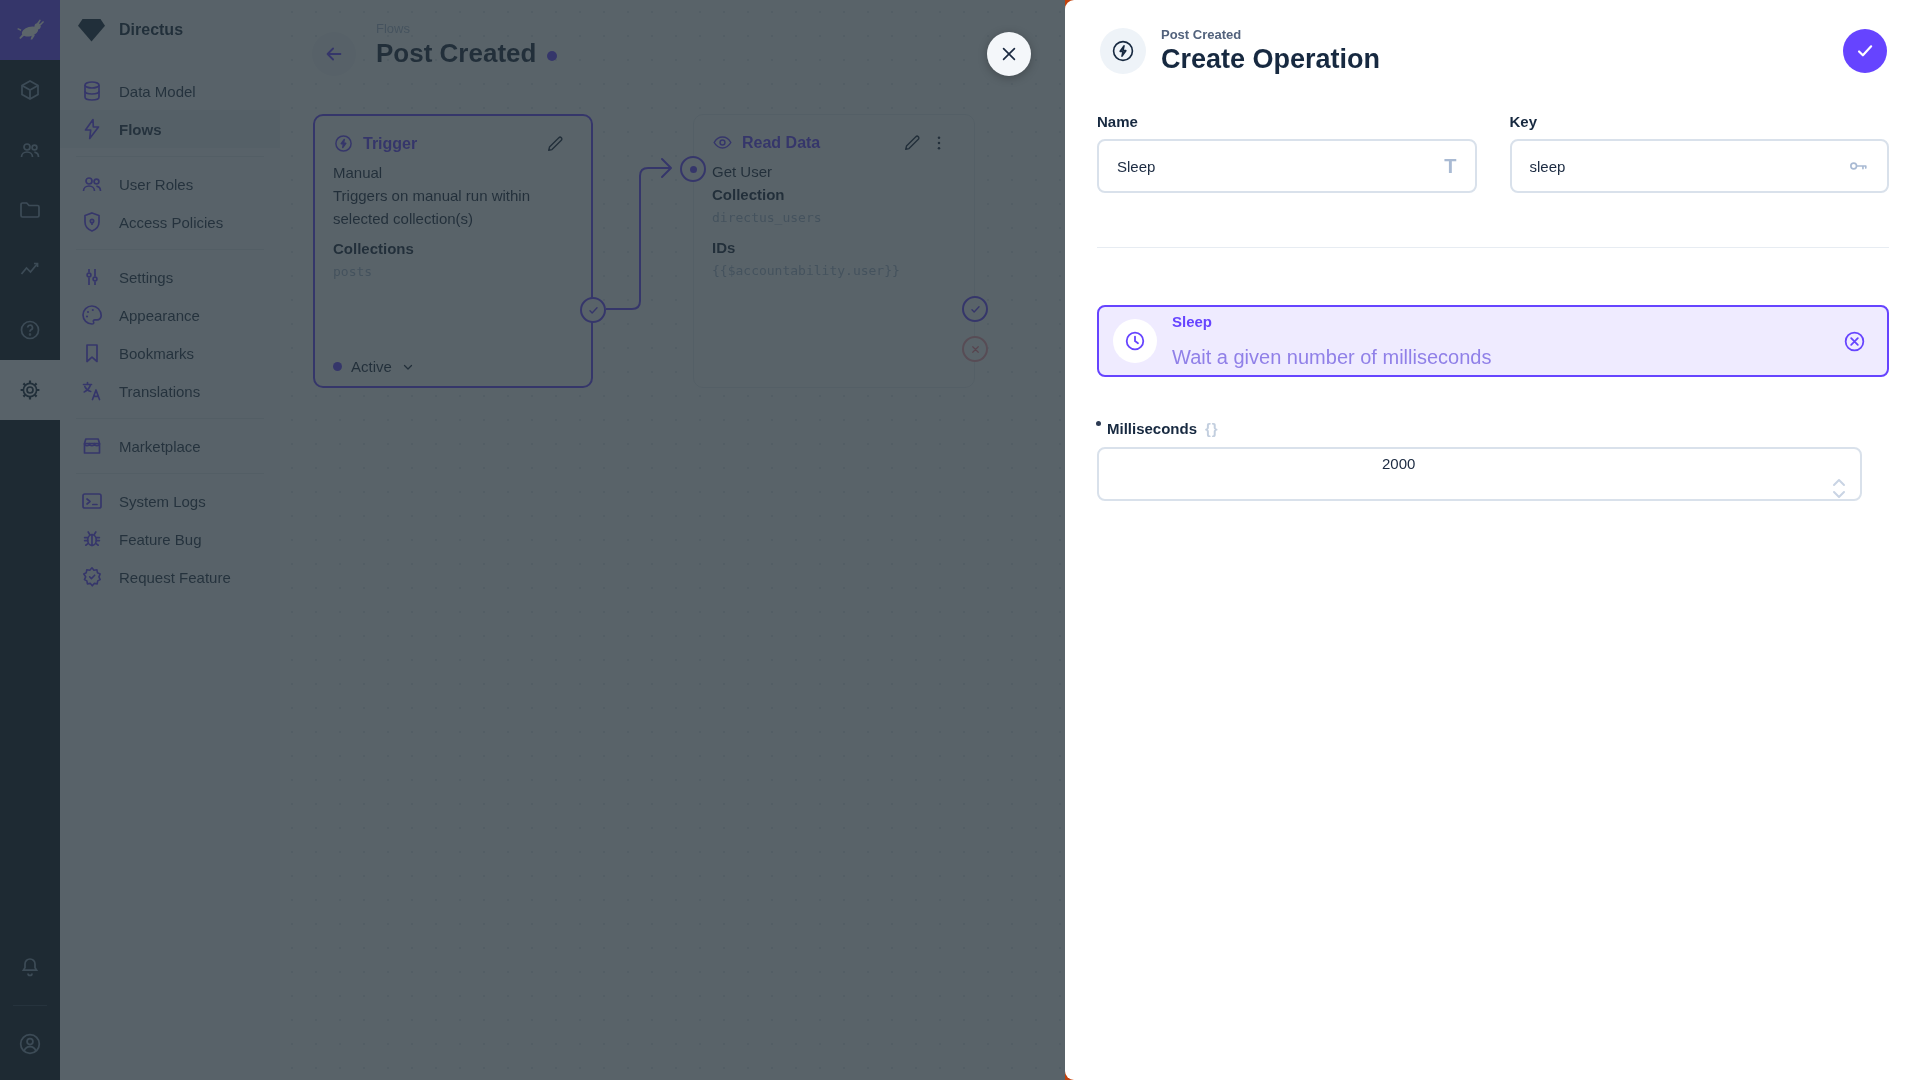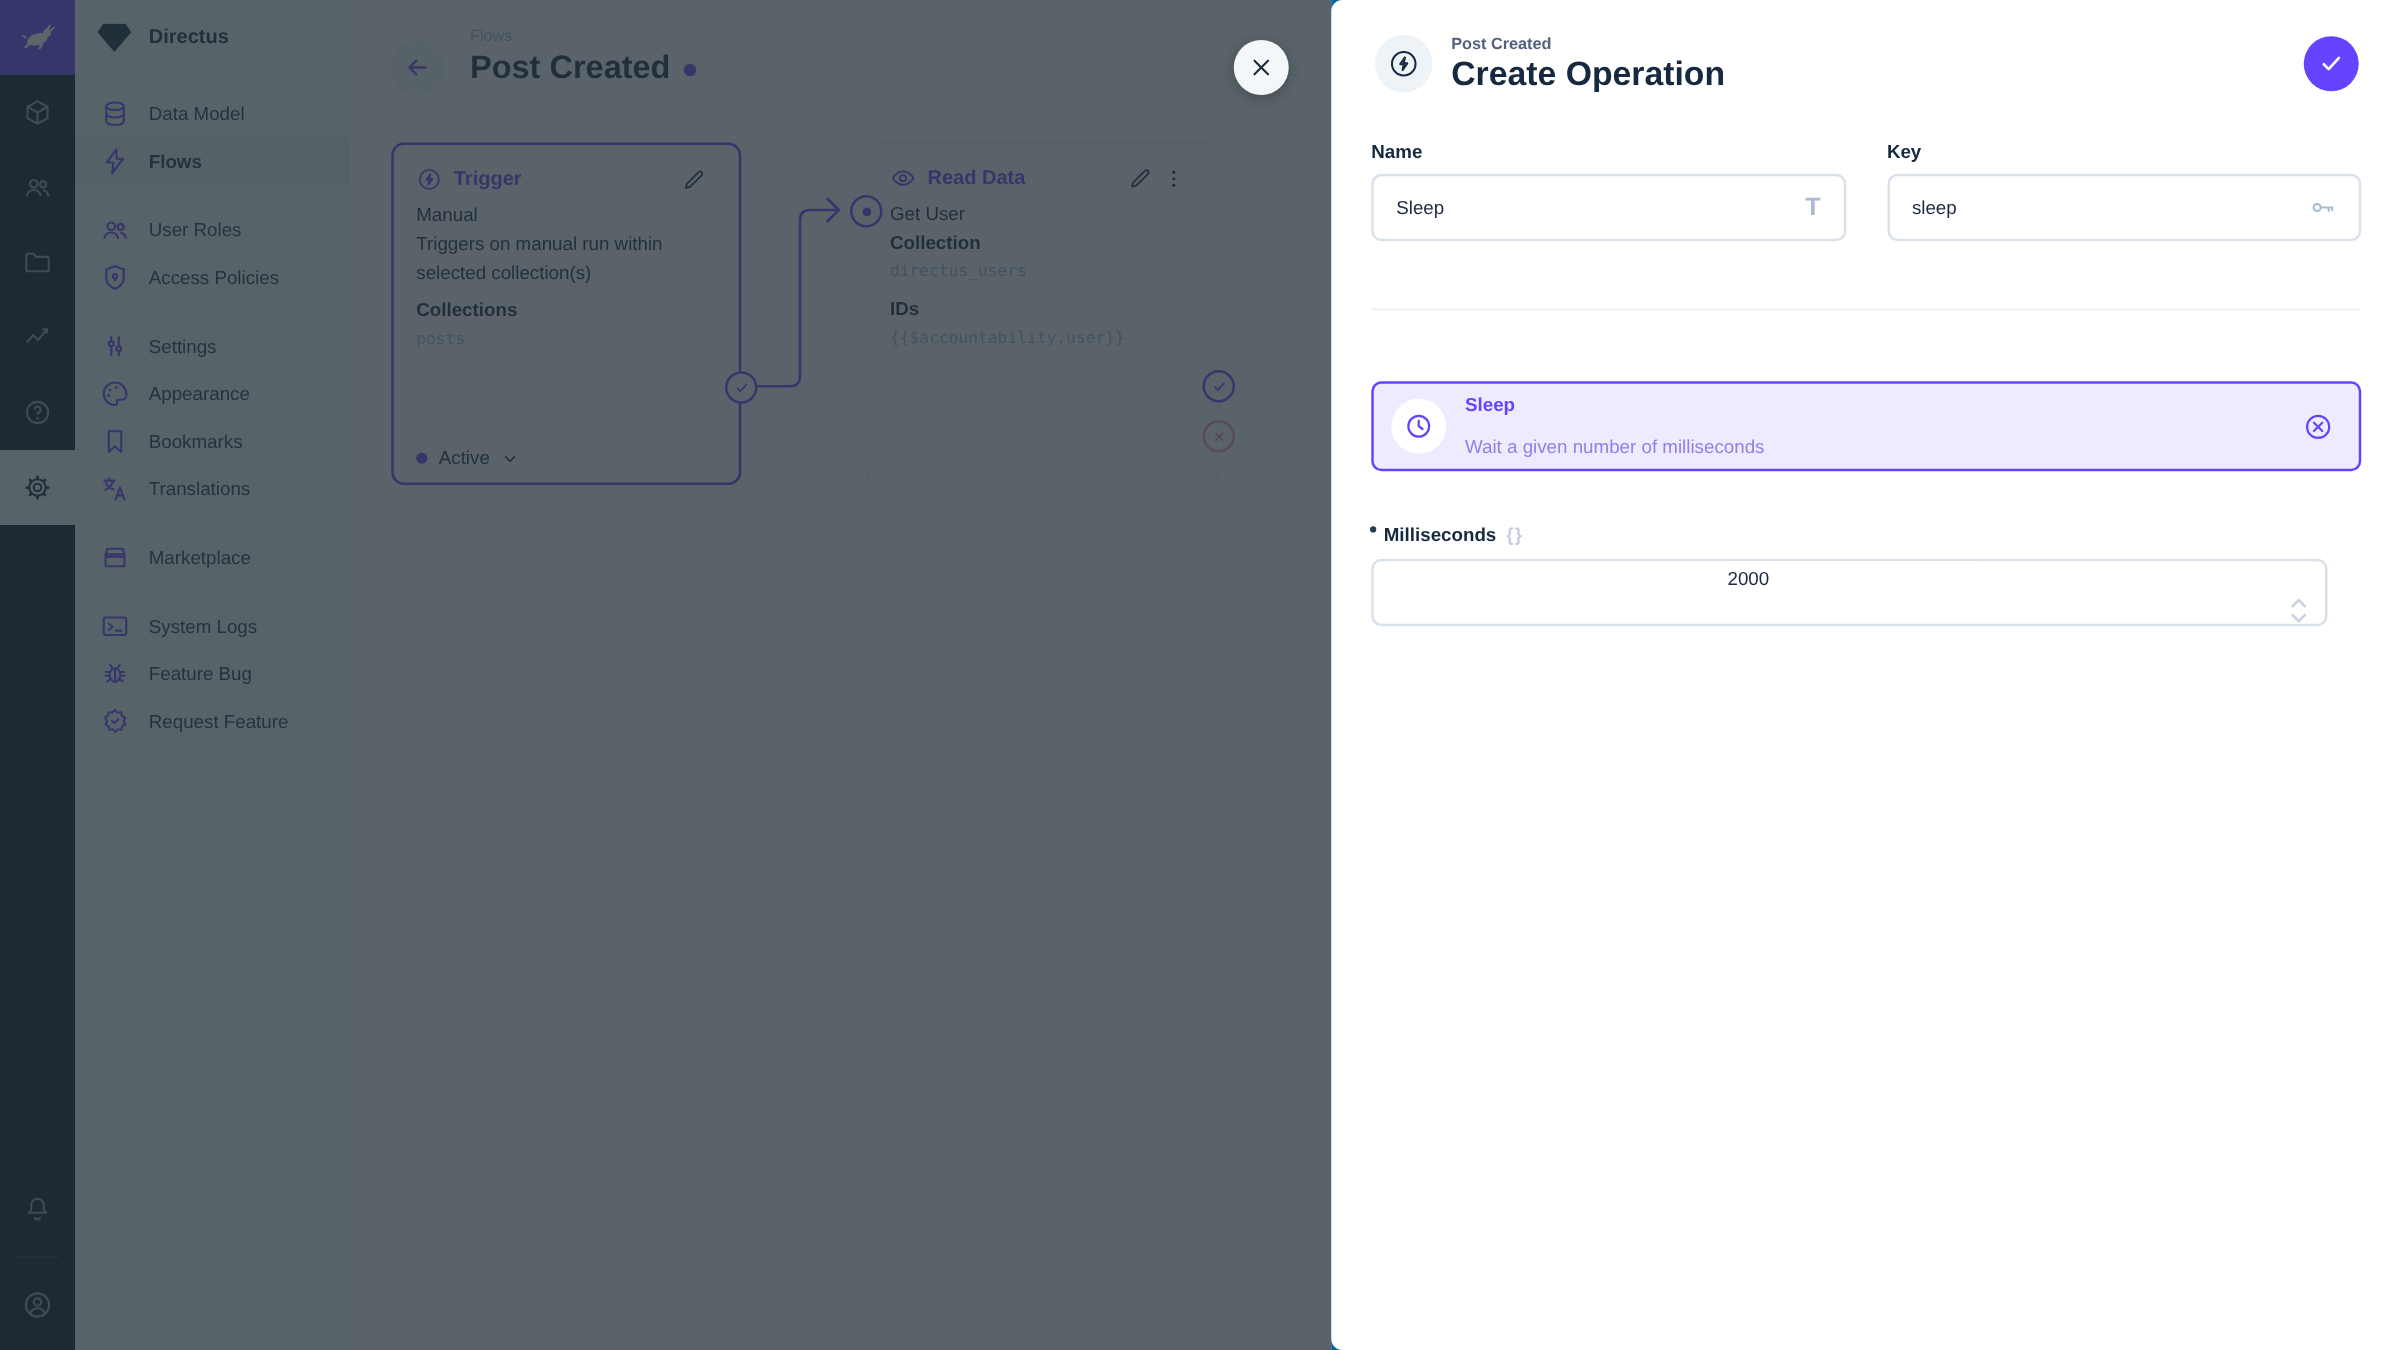--- a/index.html
+++ b/index.html
@@ -1,19 +1,19 @@
 <!DOCTYPE html>
 <html><head>
 <meta charset="utf-8">
 <style>
   * { margin:0; padding:0; box-sizing:border-box; }
   html,body { background:#222; }
   #screen {
     position:relative; width:1920px; height:1080px; overflow:hidden;
-    background:#0369a1; font-family:"Liberation Sans", sans-serif;
+    background:#c2410c; font-family:"Liberation Sans", sans-serif;
     -webkit-font-smoothing:antialiased;
   }
   svg { display:block; }
 
   
   .module-bar { position:absolute; left:0; top:0; width:60px; height:1080px;
     background:#0B1724; display:flex; flex-direction:column; align-items:center; z-index:10; }
   .logo-cell { width:60px; height:60px; background:#6644FF; display:grid; place-items:center; cursor:pointer; }
   .module-btn { width:60px; height:60px; display:grid; place-items:center; color:#8196B1; cursor:pointer; }
   .module-btn.active { background:#F0F4F9; color:#172940; }
@@ -93,21 +93,21 @@
     background:transparent; font-family:inherit; }
   .suffix { color:#A9BAD3; flex:none; }
   .t-glyph { font-size:20px; font-weight:bold; }
   .d-divider { border-top:1px solid #E7ECF2; margin-top:54px; }
   .op-card { margin-top:57px; height:72px; border:2px solid #6644FF; border-radius:8px;
     background:#EFEBFF; display:flex; align-items:center; padding:0 20px 0 14px; cursor:pointer; }
   .op-icon { width:44px; height:44px; border-radius:50%; background:#fff; display:grid;
     place-items:center; color:#6644FF; flex:none; }
   .op-texts { margin-left:15px; }
   .op-title { font-size:15px; font-weight:bold; color:#6644FF; }
-  .op-desc { font-size:15px; color:#9080E8; margin-top:16px; }
+  .op-desc { font-size:20px; color:#9080E8; margin-top:16px; }
   .op-deselect { margin-left:auto; color:#6644FF; cursor:pointer; }
   .ms-label-row { margin-top:42px; display:flex; align-items:center; gap:8px;
     font-size:15px; font-weight:bold; color:#172940; line-height:20px; }
   .req-dot { width:5px; height:5px; border-radius:50%; background:#2B3A52; flex:none;
     transform:translate(-1px,-6px); margin-right:-3px; }
   .raw-icon { color:#C3CFDF; font-size:15px; font-weight:bold; letter-spacing:1px; cursor:pointer; }
   .ms-input { margin-top:8px; width:765px; height:54px; border:2px solid #D9E1EB; border-radius:8px;
     display:flex; align-items:center; padding:0 14px 0 18px;flex-direction:column; }
   .ms-input input { border:none; outline:none; flex:1; font-size:15px; color:#1B2A41;
     font-family:inherit; }

